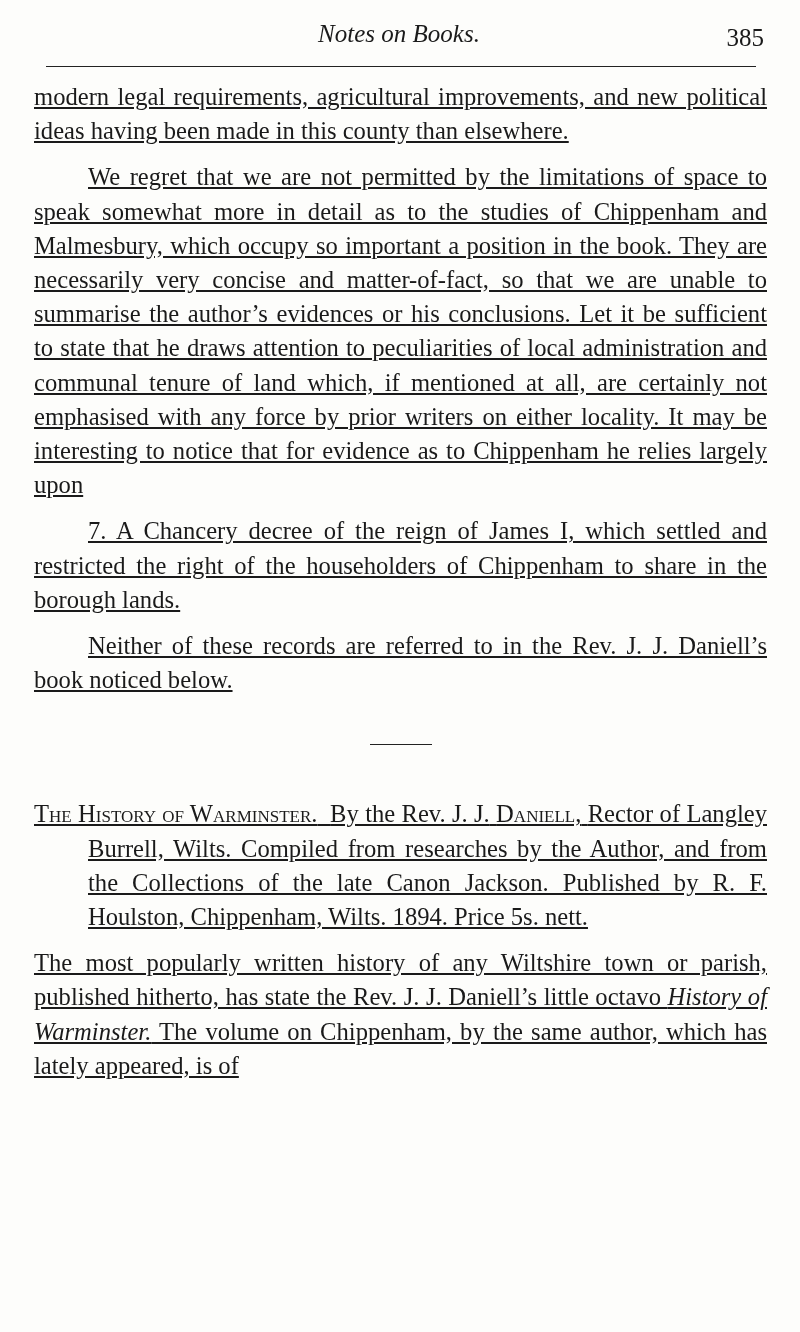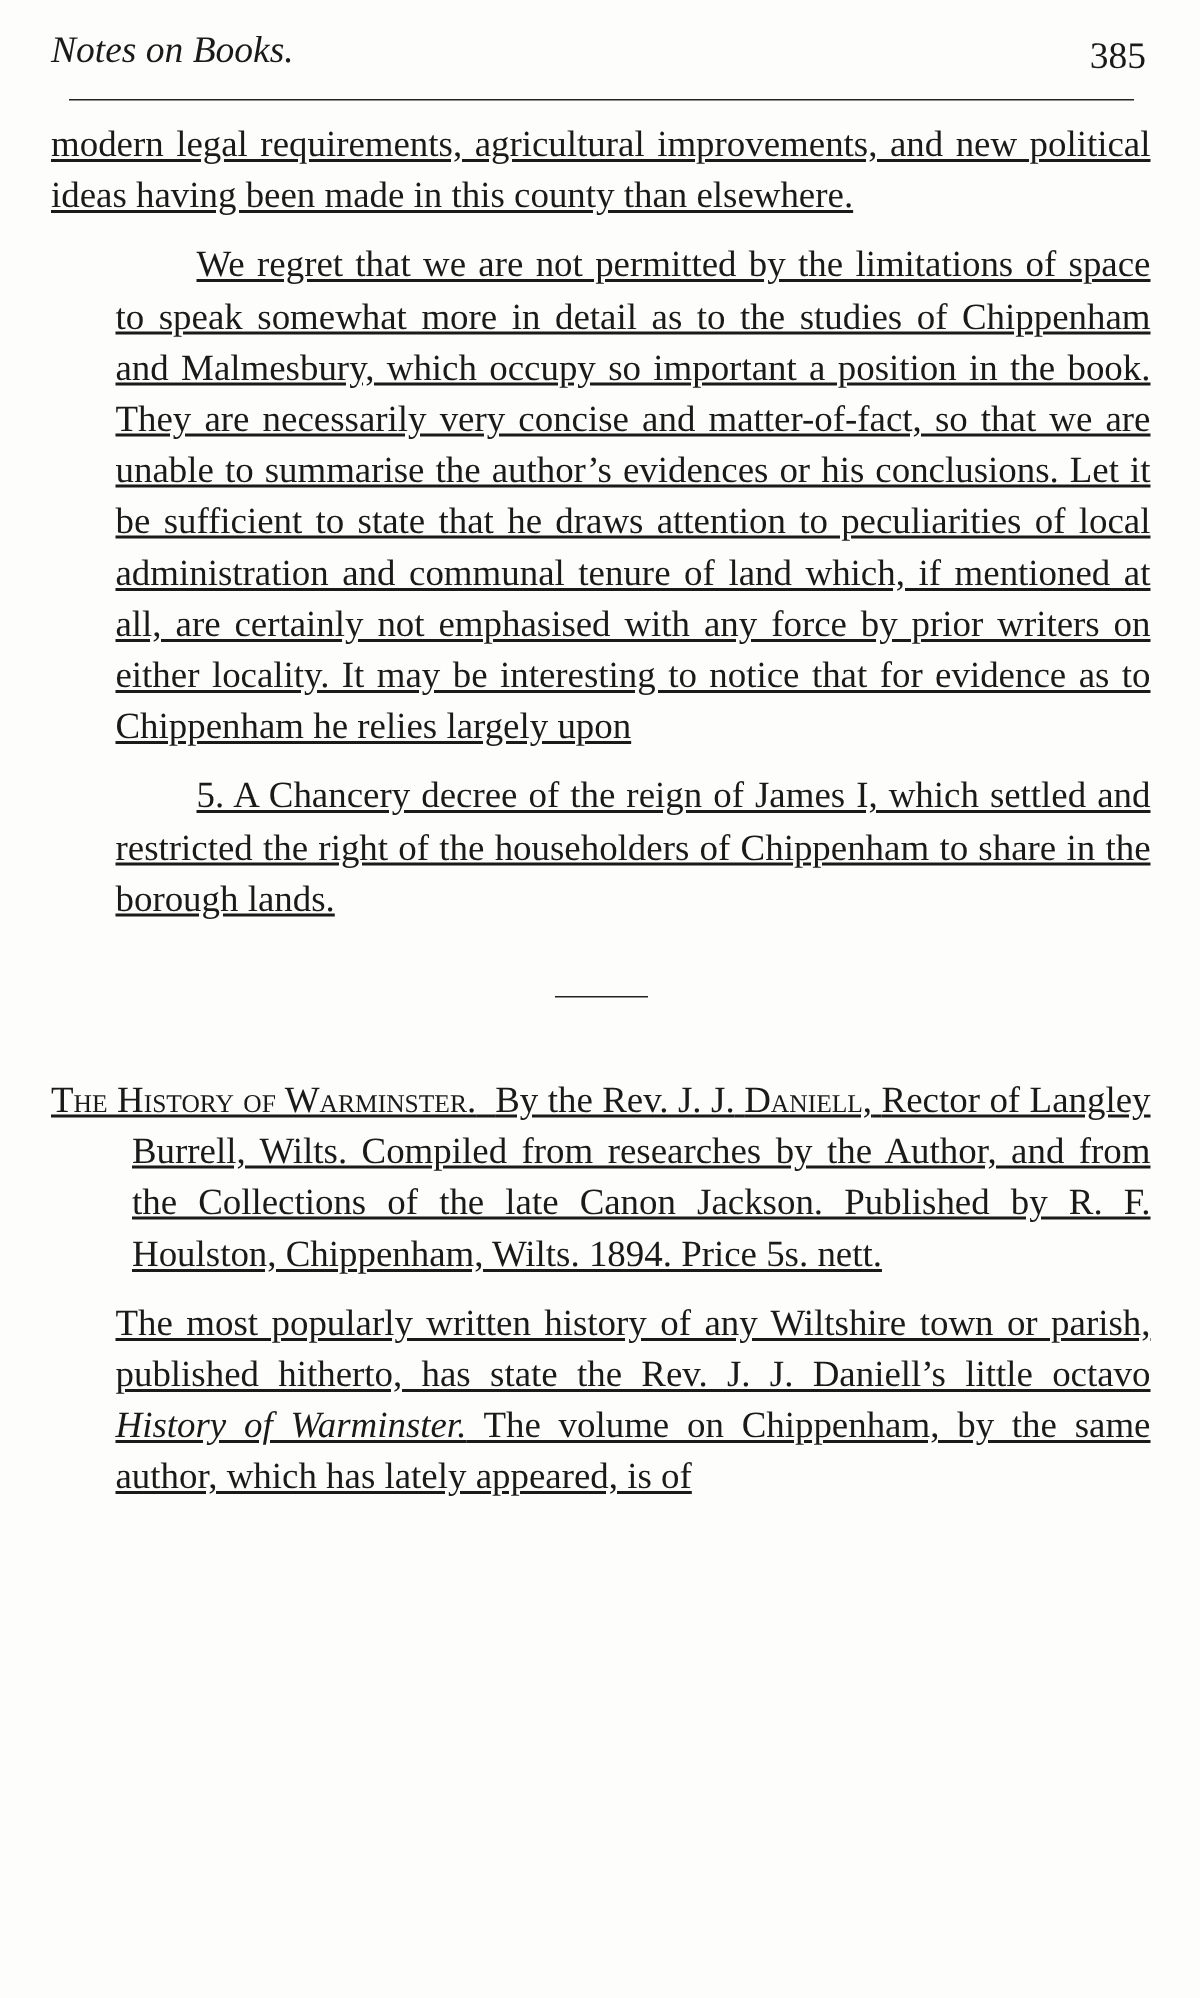--- a/index.html
+++ b/index.html
@@ -3,45 +3,46 @@
   <meta charset="utf-8">
   <style>
     html, body { margin: 0; padding: 0; }
     body {
       width: 800px; height: 1332px; background: #fdfdfb; overflow: hidden;
       font-family: "Liberation Serif", "DejaVu Serif", serif; color: #1a1a1a;
       position: relative;
     }
     .header { position: absolute; left: 34px; top: 14px; width: 730px; height: 40px; }
     .running-title {
-      position: absolute; left: 0; right: 0; top: 6px; text-align: left;
+      position: absolute; left: 0; right: 0; top: 6px; text-align: center;
       font-style: italic; font-size: 25px;
     }
     .page-number { position: absolute; right: 0; top: 10px; font-size: 25px; text-align: center; }
     .rule { position: absolute; left: 46px; width: 710px; top: 66px; height: 0; border-top: 1.5px solid #222; }
     .body { position: absolute; left: 34px; top: 80px; width: 733px; font-size: 24.6px; line-height: 34.2px; }
     p { margin: 0; text-align: justify; text-decoration: underline; }
     .indent { text-indent: 54px; }
-    .gap { margin-top: 12px; margin-left: 43px; }
+    .gap { margin-top: 12px; }
     .sc { font-variant: small-caps; }
     .divider { width: 62px; border-top: 1.5px solid #222; margin: 47px auto 52px auto; }
     .hang { padding-left: 54px; text-indent: -54px; }
   </style>
 </head>
 <body>
 
 <div class="header">
   <div class="running-title">Notes on Books.</div>
   <div class="page-number">385</div>
 </div>
 <div class="rule"></div>
 
 <div class="body">
   <p>modern legal requirements, agricultural improvements, and new political ideas having been made in this county than elsewhere.</p>
   <p class="indent gap">We regret that we are not permitted by the limitations of space to speak somewhat more in detail as to the studies of Chippenham and Malmesbury, which occupy so important a position in the book. They are necessarily very concise and matter-of-fact, so that we are unable to summarise the author’s evidences or his conclusions. Let it be sufficient to state that he draws attention to peculiarities of local administration and communal tenure of land which, if mentioned at all, are certainly not emphasised with any force by prior writers on either locality. It may be interesting to notice that for evidence as to Chippenham he relies largely upon</p>
-  <p class="indent gap">5. A Chancery decree of the reign of James I, which settled and restricted the right of the householders of Chippenham to share in the borough lands.</p>
+  <p class="indent gap">7. A Chancery decree of the reign of James I, which settled and restricted the right of the householders of Chippenham to share in the borough lands.</p>
+  <p class="indent gap">Neither of these records are referred to in the Rev. J. J. Daniell’s book noticed below.</p>
 
   <div class="divider"></div>
 
   <p class="hang"><span class="sc">The History of Warminster.</span>&nbsp; <span>By the Rev. J. J.</span> <span class="sc">Daniell,</span> <span>Rector of Langley Burrell, Wilts. Compiled from researches by the Author, and from the Collections of the late Canon Jackson. Published by R. F. Houlston, Chippenham, Wilts. 1894. Price 5s. nett.</span></p>
 
   <p class="gap"><span>The most popularly written history of any Wiltshire town or parish, published hitherto, has state the Rev. J. J. Daniell’s little octavo </span><i>History of Warminster.</i><span> The volume on Chippenham, by the same author, which has lately appeared, is of</span></p>
 </div>
 
 </body></html>

